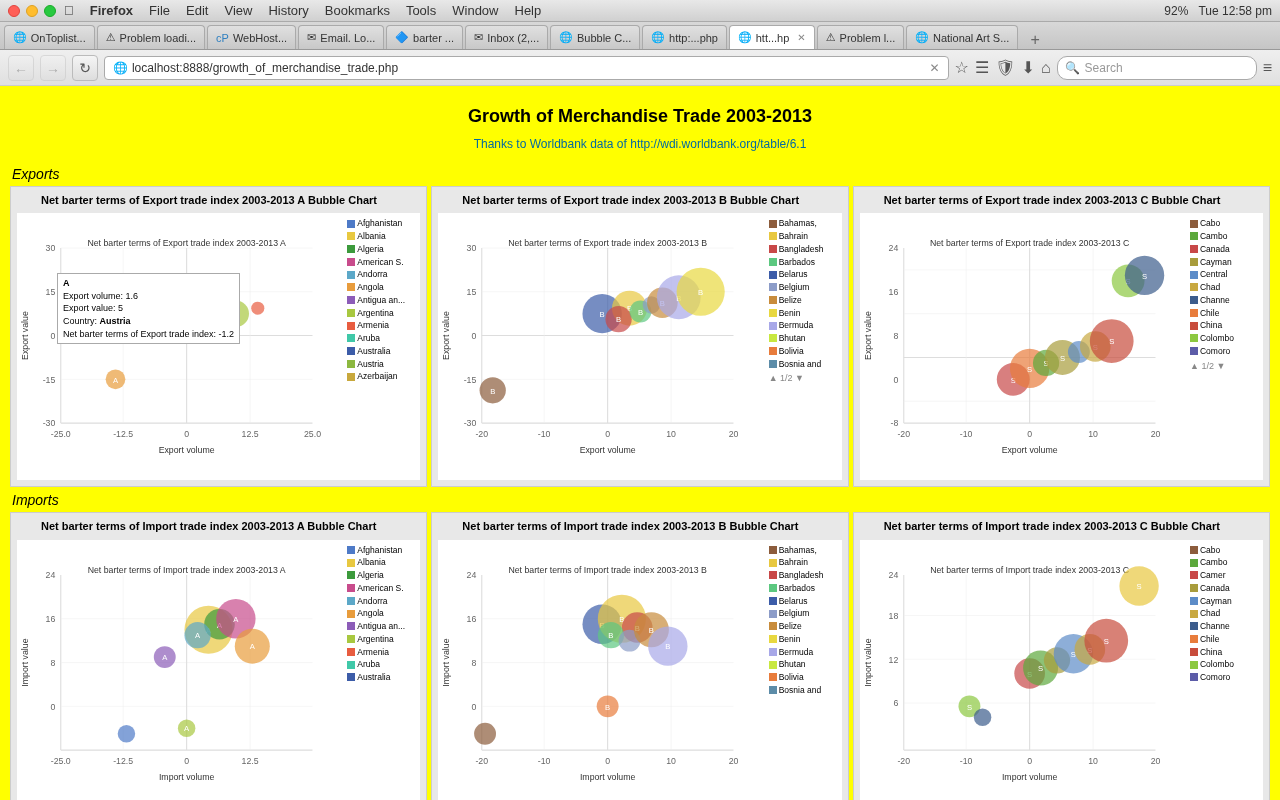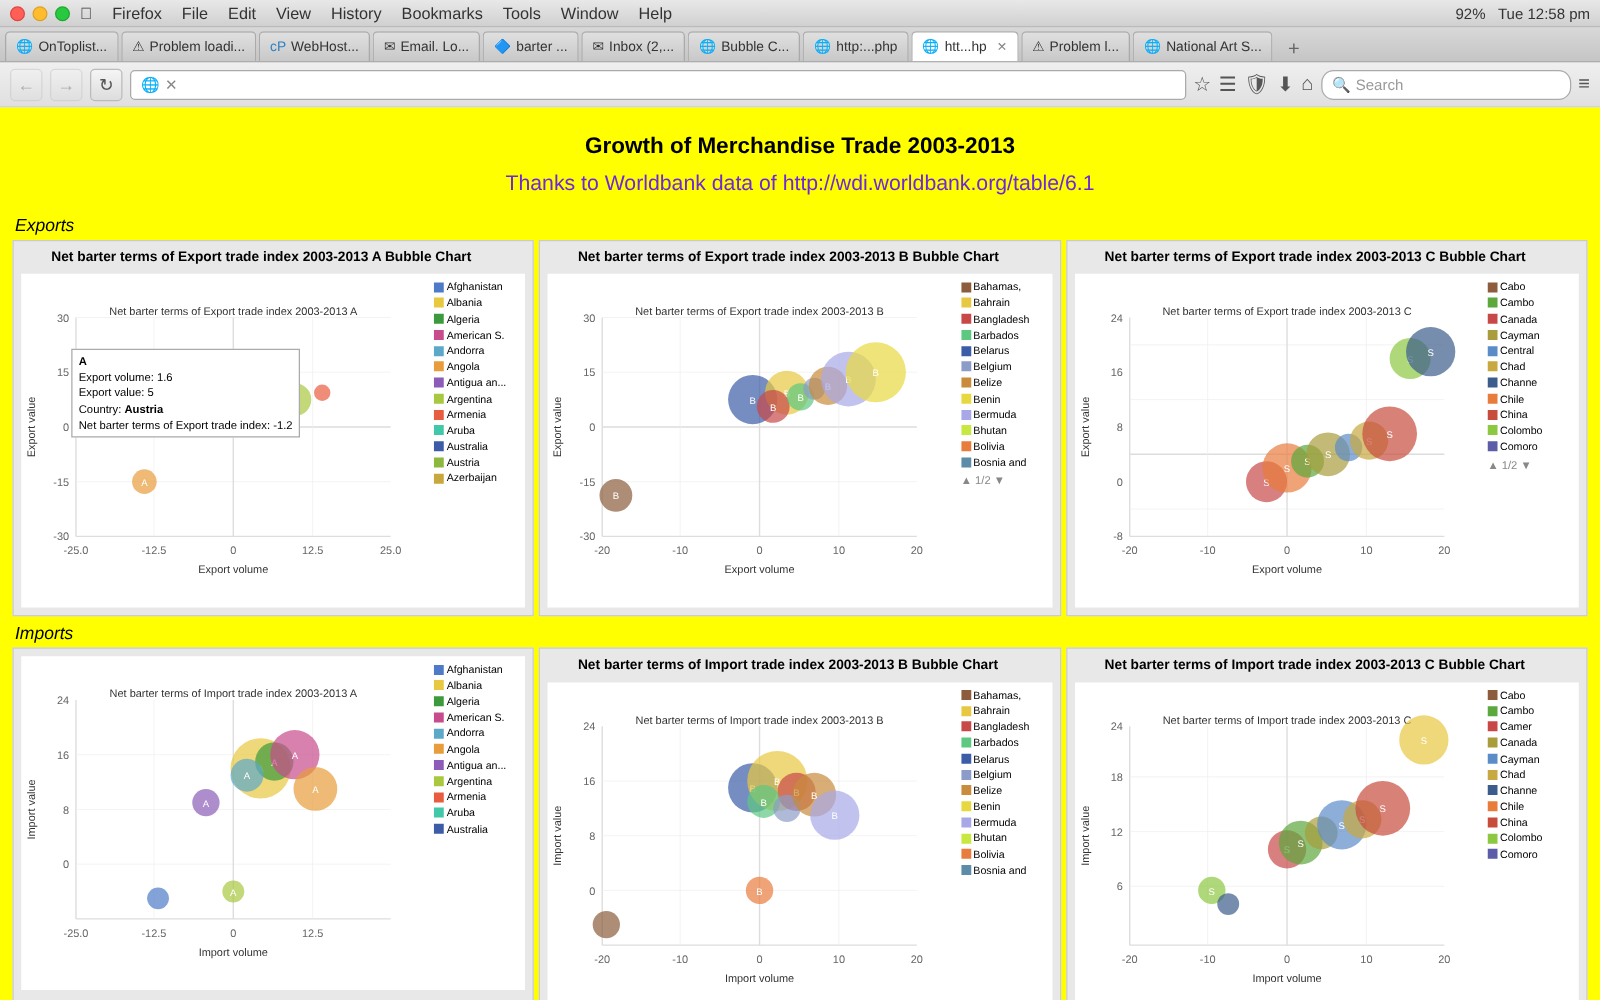--- a/index.html
+++ b/index.html
@@ -17,21 +17,21 @@
       font-weight: 500;
       color: #333;
     }
     .traffic-lights { display: flex; gap: 6px; margin-right: 8px; }
     .tl { width: 12px; height: 12px; border-radius: 50%; }
     .tl-red { background: #ff5f57; border: 1px solid #e0443e; }
     .tl-yellow { background: #ffbd2e; border: 1px solid #dea123; }
     .tl-green { background: #28c940; border: 1px solid #1aab29; }
     .menu-items { display: flex; gap: 16px; font-size: 13px; }
     .menu-item { cursor: pointer; }
-    .menu-item.active { font-weight: normal; text-align: right; }
+    .menu-item.active { font-weight: bold; text-align: right; }
     .titlebar-right { margin-left: auto; display: flex; align-items: center; gap: 10px; font-size: 12px; }
 
     
     .tabbar {
       background: linear-gradient(to bottom, #d8d8d8, #c5c5c5);
       height: 28px;
       display: flex;
       align-items: flex-end;
       padding: 0 4px;
       border-bottom: 1px solid #999;
@@ -120,22 +120,22 @@
     }
     .page-title {
       text-align: center;
       font-size: 18px;
       font-weight: bold;
       color: #000;
       padding: 10px 0 5px;
     }
     .page-subtitle {
       text-align: center;
-      font-size: 17px;
-      color: #6d28d9;
+      font-size: 12px;
+      color: #0369a1;
       padding: 5px 0 10px;
     }
 
     .section-label {
       font-size: 14px;
       color: #000;
       margin: 5px 0 4px 2px;
       font-style: italic;
     }
 
@@ -305,20 +305,21 @@
   </div>
   <span class="tab-add">+</span>
 </div>
 
 <div class="navbar">
   <div class="nav-btn disabled">←</div>
   <div class="nav-btn disabled">→</div>
   <div class="nav-btn">↻</div>
   <div class="url-bar">
     <span>🌐</span>
+    <span class="url-text">localhost:8888/growth_of_merchandise_trade.php</span>
     <span class="url-clear">✕</span>
   </div>
   <div class="nav-icon">☆</div>
   <div class="nav-icon">☰</div>
   <div class="nav-icon">🛡</div>
   <div class="nav-icon">⬇</div>
   <div class="nav-icon">⌂</div>
   <div class="search-bar">
     <span>🔍</span>
     <span class="search-text">Search</span>
@@ -649,20 +650,21 @@
         </div>
       </div>
     </div>
 
   </div>
 
   <div class="section-label">Imports</div>
   <div class="charts-row">
 
     <div class="chart-card">
+      <div class="chart-title">Net barter terms of Import trade index 2003-2013 A Bubble Chart</div>
       <div class="chart-area">
         <div class="chart-inner">
           <div class="chart-plot">
             <svg class="chart-svg" viewBox="0 0 300 200" xmlns="http://www.w3.org/2000/svg">
               <line x1="40" y1="10" x2="40" y2="170" stroke="#ddd" stroke-width="1"></line>
               <line x1="40" y1="170" x2="270" y2="170" stroke="#ddd" stroke-width="1"></line>
               <line x1="40" y1="50" x2="270" y2="50" stroke="#eee" stroke-width="0.5"></line>
               <line x1="40" y1="90" x2="270" y2="90" stroke="#eee" stroke-width="0.5"></line>
               <line x1="40" y1="130" x2="270" y2="130" stroke="#eee" stroke-width="0.5"></line>
               <line x1="97" y1="10" x2="97" y2="170" stroke="#eee" stroke-width="0.5"></line>

